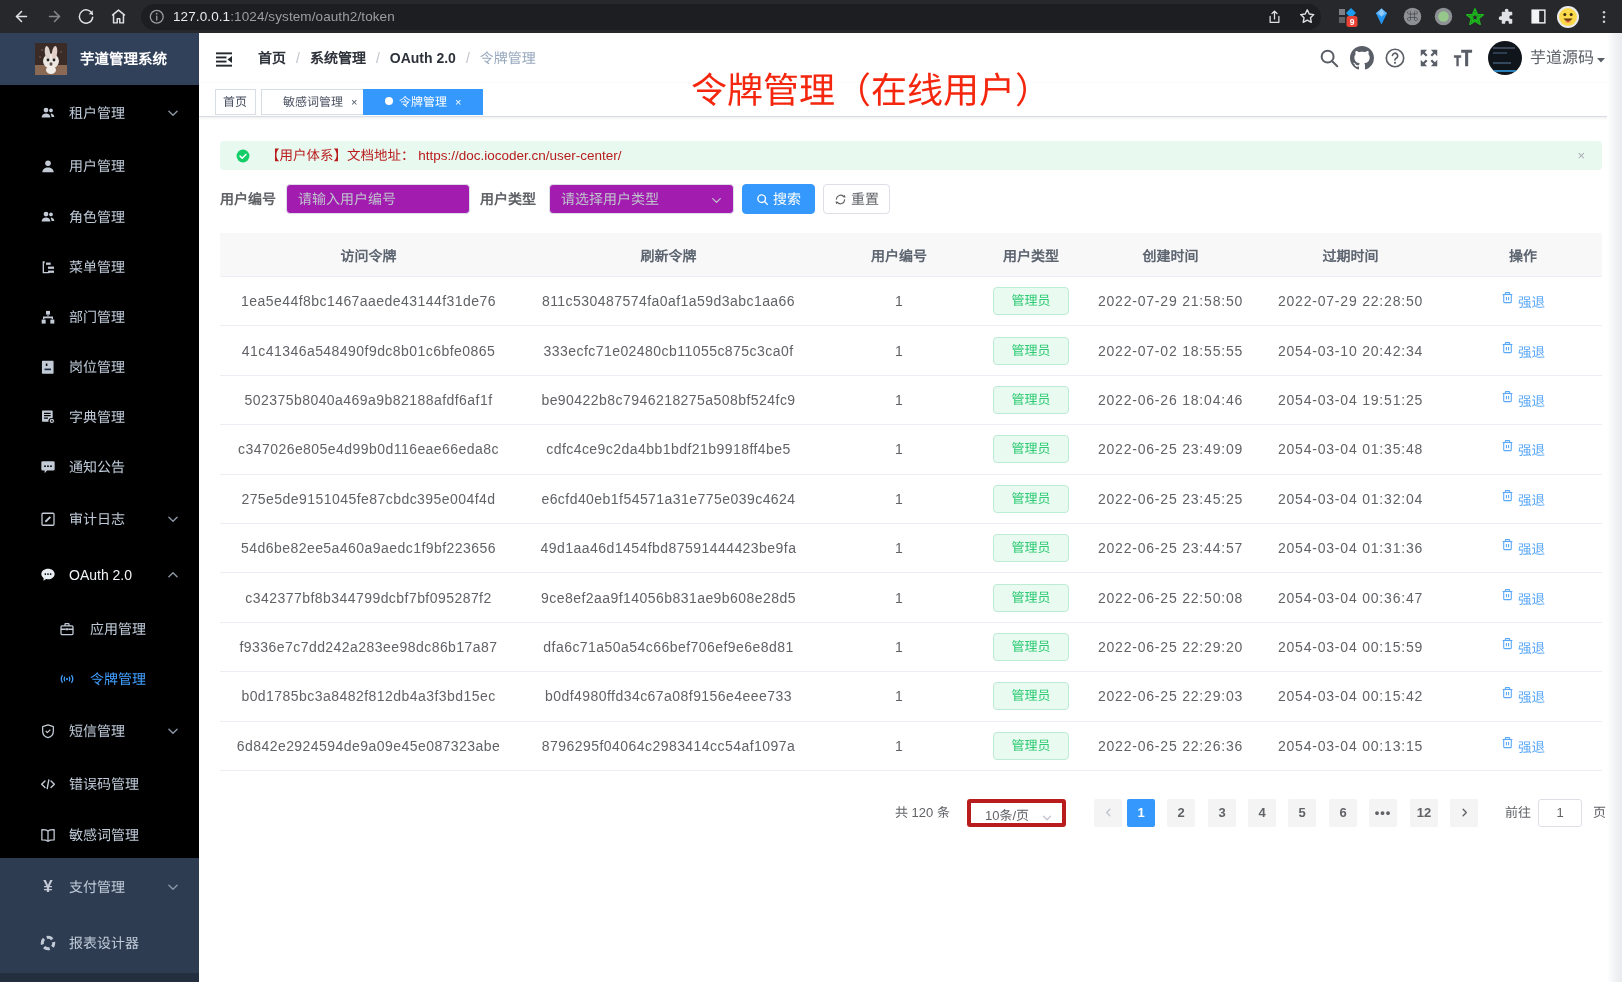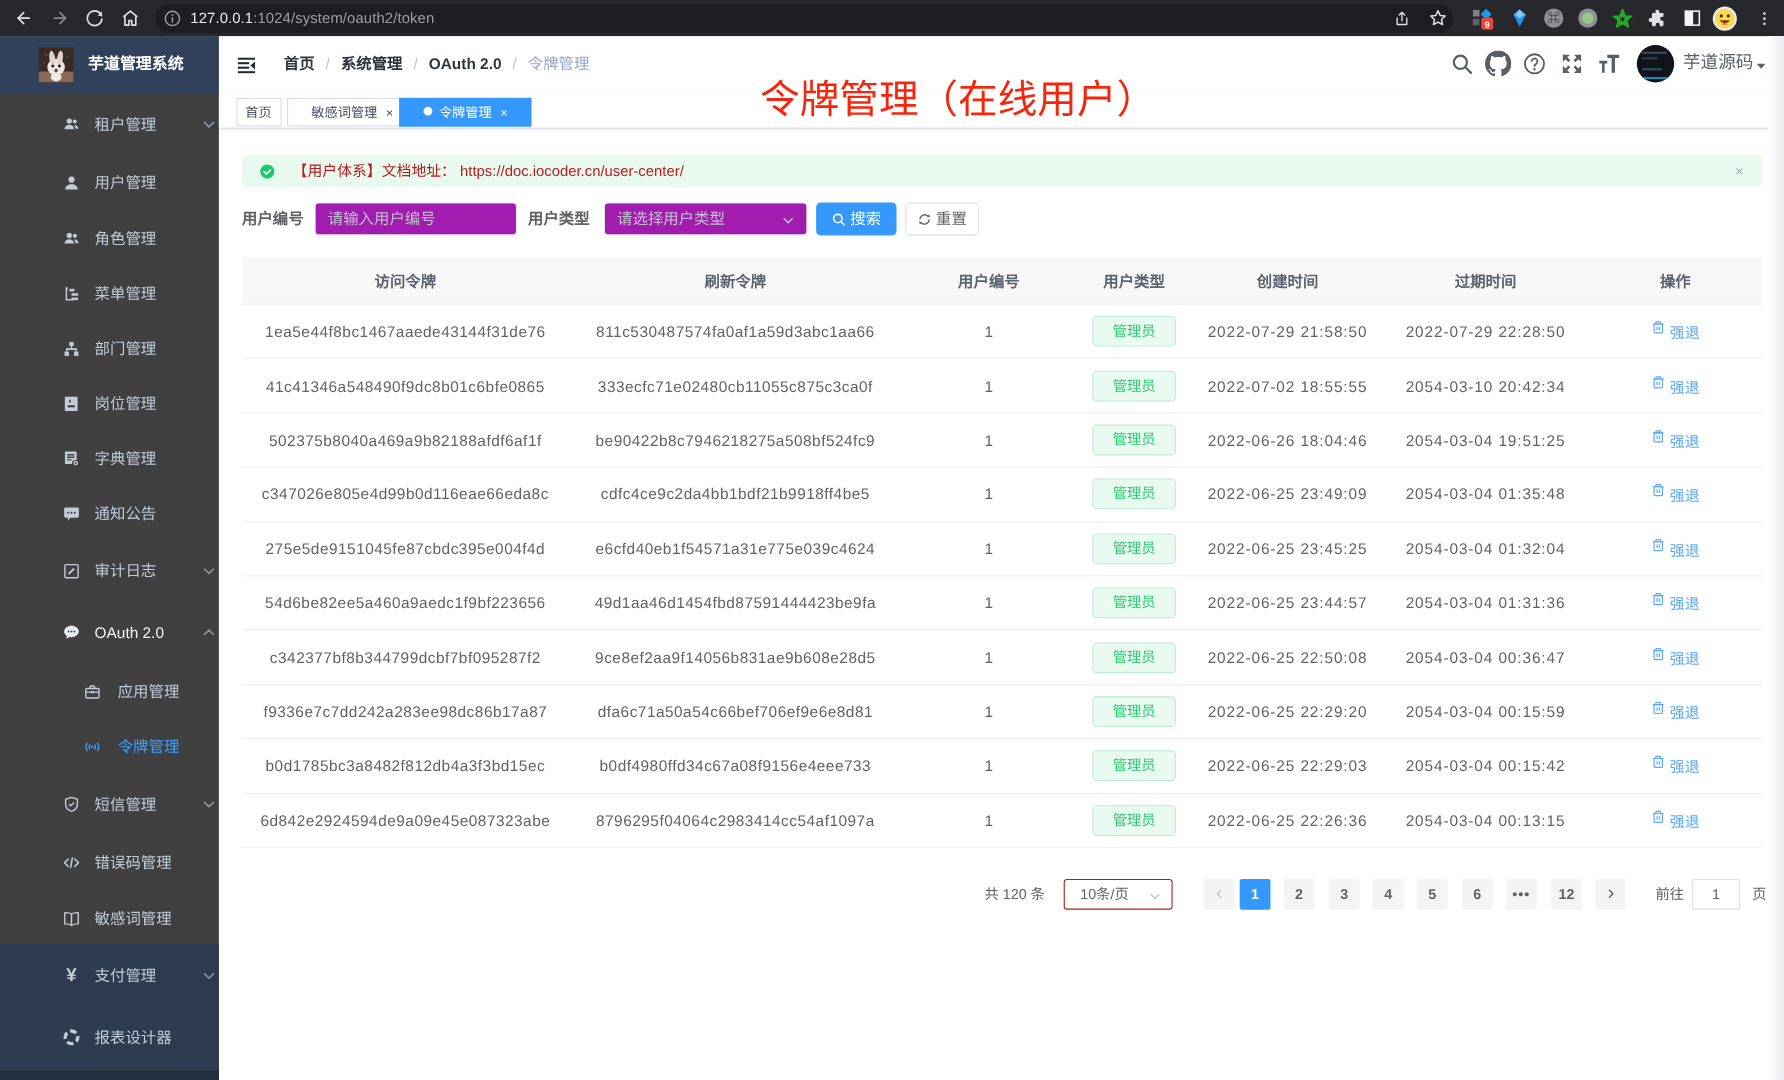--- a/index.html
+++ b/index.html
@@ -7,26 +7,26 @@
 html,body { width:1622px; height:982px; overflow:hidden; background:#fff;
   font-family:"Liberation Sans", sans-serif; }
 .abs { position:absolute; }
 
 #chrome { position:absolute; left:0; top:0; width:1622px; height:33px; background:#27282b; }
 #omnibox { position:absolute; left:141px; top:4px; width:1180px; height:26px; border-radius:13px; background:#1d1e21; }
 .cicon { position:absolute; top:0; height:33px; display:flex; align-items:center; justify-content:center; }
 #urltext { position:absolute; left:173px; top:0; height:33px; line-height:33px; font-size:13.5px; color:#e9eaed; letter-spacing:0.1px;}
 #urltext span { color:#9a9ea3; }
 
-#sidebar { position:absolute; left:0; top:33px; width:199px; height:949px; background:#404040; }
+#sidebar { position:absolute; left:0; top:33px; width:199px; height:949px; background:#000000; }
 #logo { position:absolute; left:0; top:0; width:199px; height:52px; background:#32415a; }
 #logo .ttl { position:absolute; left:80px; top:0; height:52px; line-height:52px; color:#fff; font-size:14.5px; font-weight:bold; white-space:nowrap; }
 #sb-bottom { position:absolute; left:0; top:825px; width:199px; height:115px; background:#2e3c52; }
 #sb-bottom2 { position:absolute; left:0; top:940px; width:199px; height:9px; background:#232e3f; }
-.mi { position:absolute; left:0; width:199px; height:50px;margin-left:17px; }
+.mi { position:absolute; left:0; width:199px; height:50px; }
 .mi .ic { position:absolute; left:40px; top:50%; transform:translateY(-50%); width:16px; height:16px; display:flex; align-items:center; justify-content:center;}
 .mi .tx { position:absolute; left:69px; top:0; height:50px; line-height:50px; font-size:14px; color:#bfcbd9; white-space:nowrap; }
 .mi .ar { position:absolute; left:166px; top:50%; transform:translateY(-50%); width:14px; height:14px; }
 .mi.sub .ic { left:59px; }
 .mi.sub .tx { left:90px; }
 .mi.act .tx { color:#409eff; }
 
 #navbar { position:absolute; left:199px; top:33px; width:1423px; height:50px; background:#fff; box-shadow:0 1px 4px rgba(0,21,41,.08); }
 #crumb { position:absolute; left:59px; top:0; height:50px; line-height:50px; font-size:14px; color:#2e333b; font-weight:600; white-space:nowrap; }
 #crumb .sep { color:#c0c4cc; margin:0 10px; font-weight:400;}
@@ -62,21 +62,21 @@
 .c4 { left:758px; width:106px; }
 .c5 { left:864px; width:173px; letter-spacing:0.8px; }
 .c6 { left:1037px; width:187px; letter-spacing:0.8px; }
 .c7 { left:1224px; width:158px; }
 .gtag { display:inline-block; height:28px; line-height:26px; padding:0 17px; background:#e9faf1; border:1px solid #bdecd4; border-radius:4px; color:#2dca73; font-size:13px; }
 .oplink { color:#5aa8f8; font-size:13.5px; display:flex; align-items:flex-start; gap:4px;}
 
 #pager { position:absolute; left:0px; top:799px; width:1622px; height:28px; font-size:13px; color:#606266; }
 .pbtn { position:absolute; top:0; width:28px; height:28px; background:#f4f4f5; border-radius:2px; text-align:center; line-height:28px; font-weight:bold; color:#606266; }
 .pbtn.on { background:#3498fd; color:#fff; }
-#psel { position:absolute; left:967px; top:0; width:99px; height:28px; border:1px solid #b91c1c; border-radius:3px; line-height:26px; text-align:left; padding-left:14px; color:#606266; }
+#psel { position:absolute; left:967px; top:0; width:99px; height:28px; border:4px solid #b91c1c; border-radius:3px; line-height:26px; text-align:left; padding-left:14px; color:#606266; }
 #pjump { position:absolute; left:1538px; top:0; width:44px; height:28px; border:1px solid #dcdfe6; border-radius:3px; line-height:26px; text-align:center; color:#606266; }
 </style>
 </head>
 <body>
 <div id="chrome">
   <div id="omnibox"></div>
 
   <div class="cicon" style="left:8px;width:26px;">
     <svg width="17" height="17" viewBox="0 0 24 24" fill="none" stroke="#dee1e6" stroke-width="2.2" stroke-linecap="round" stroke-linejoin="round">
         <path d="M19 12H5"></path>

